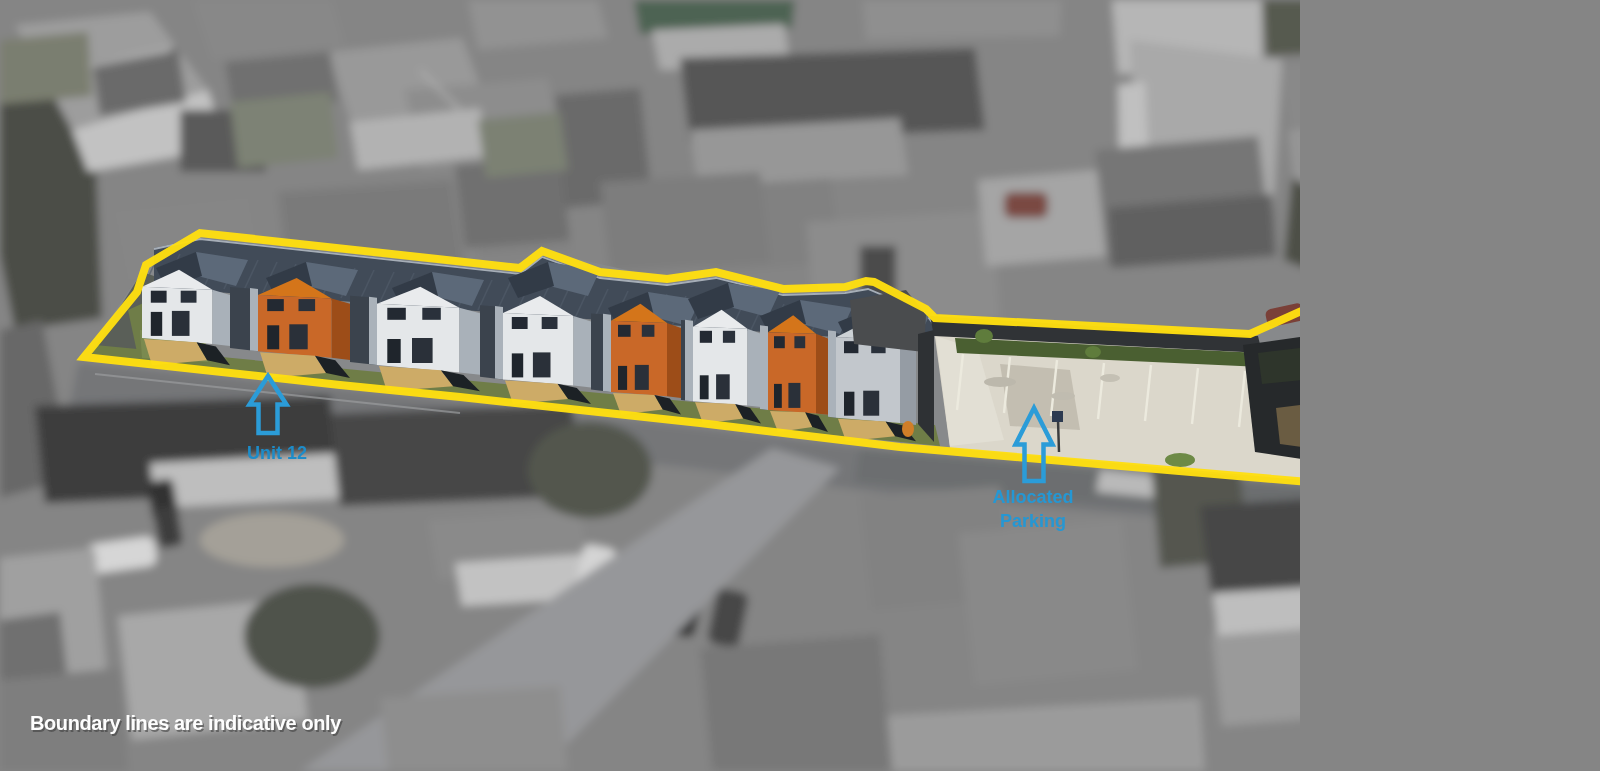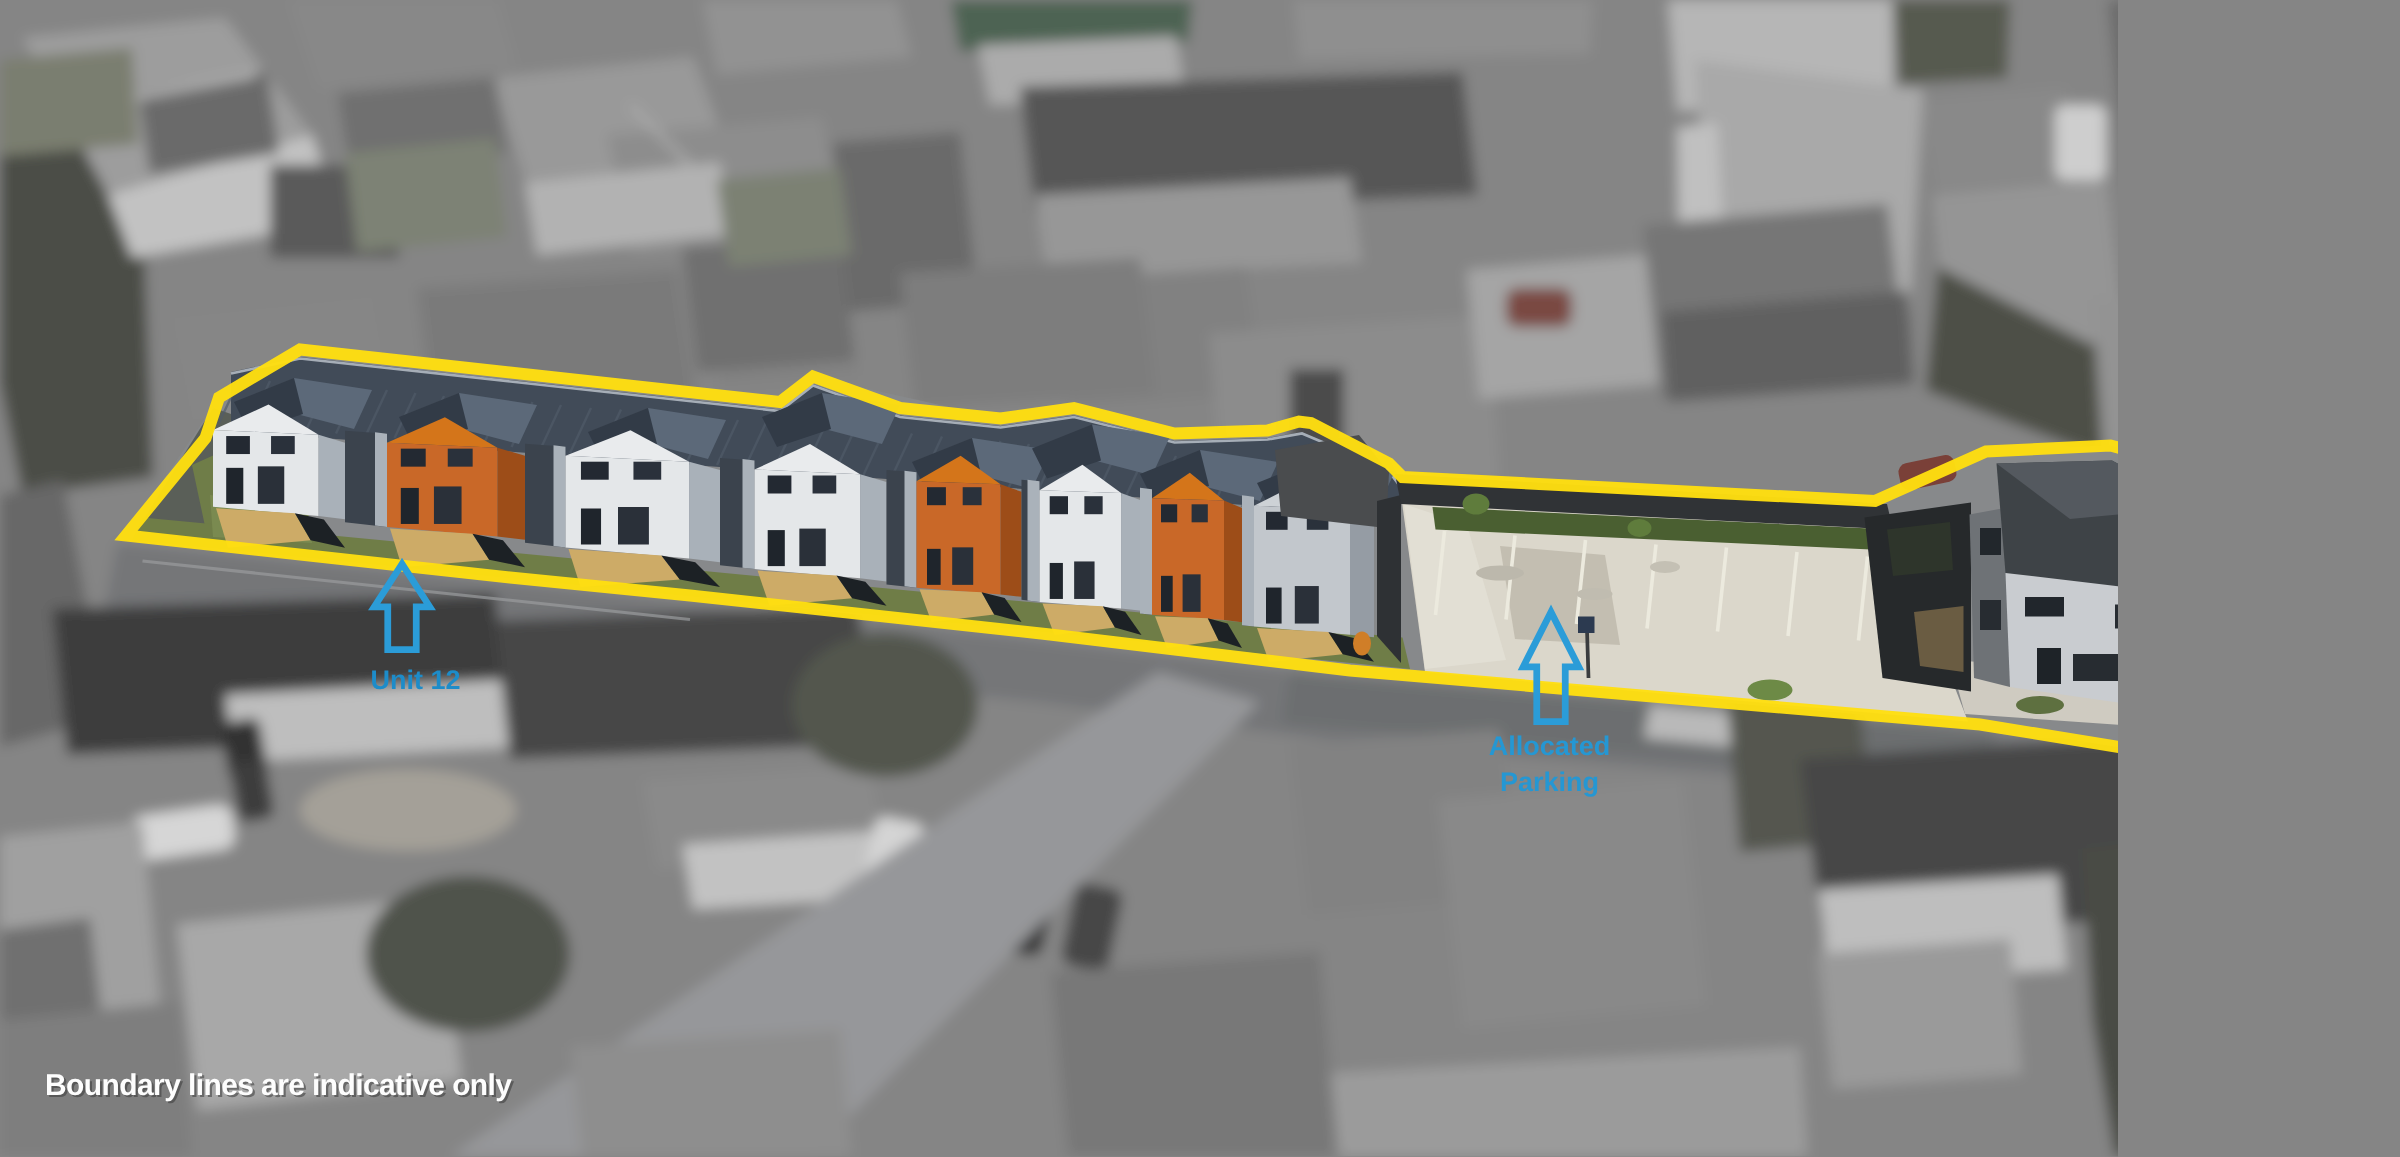--- a/index.html
+++ b/index.html
@@ -1,15 +1,15 @@
 <!DOCTYPE html>
 <html><head><meta charset="utf-8">
 <style>
   html,body{margin:0;padding:0;background:#858585;}
-  #scene{width:1412px;height:771px;overflow:hidden;position:relative;}
+  #scene{width:1300px;height:771px;overflow:hidden;position:relative;}
   svg{display:block;}
 </style></head>
 <body>
 
 <div id="scene">
 <svg width="1600" height="771" viewBox="0 0 1600 771">
 <defs>
 <filter id="blur" x="-5%" y="-5%" width="110%" height="110%">
           <feGaussianBlur stdDeviation="4.2"></feGaussianBlur>
         </filter>

